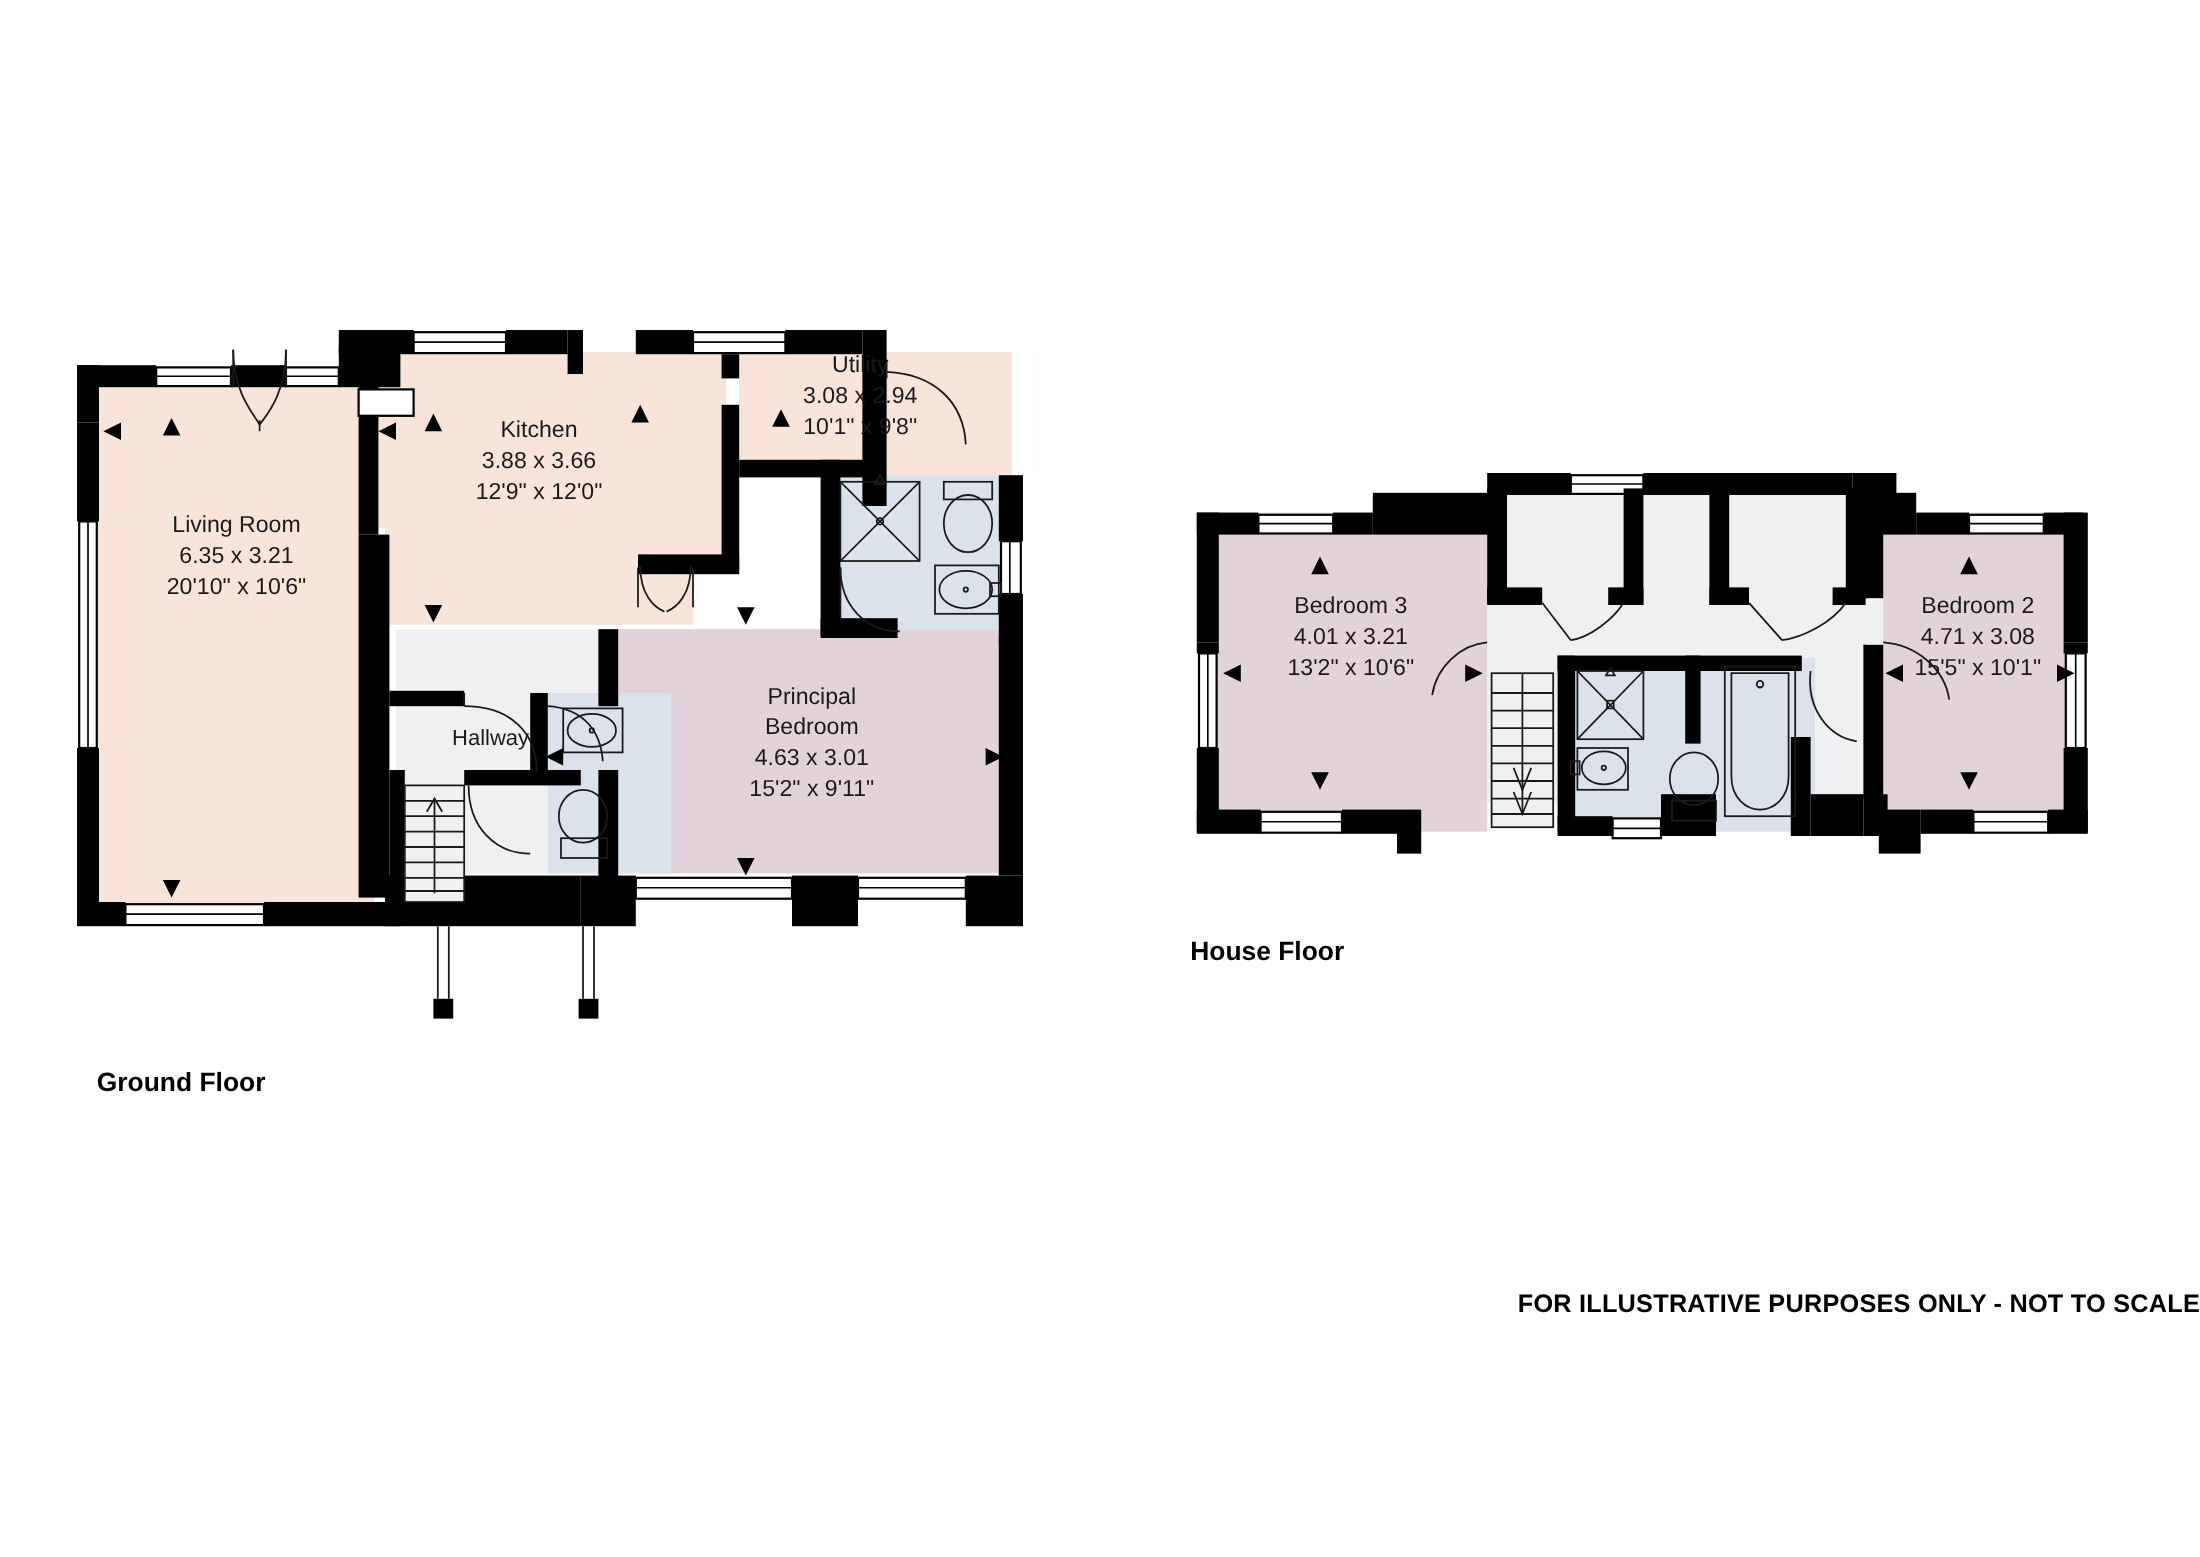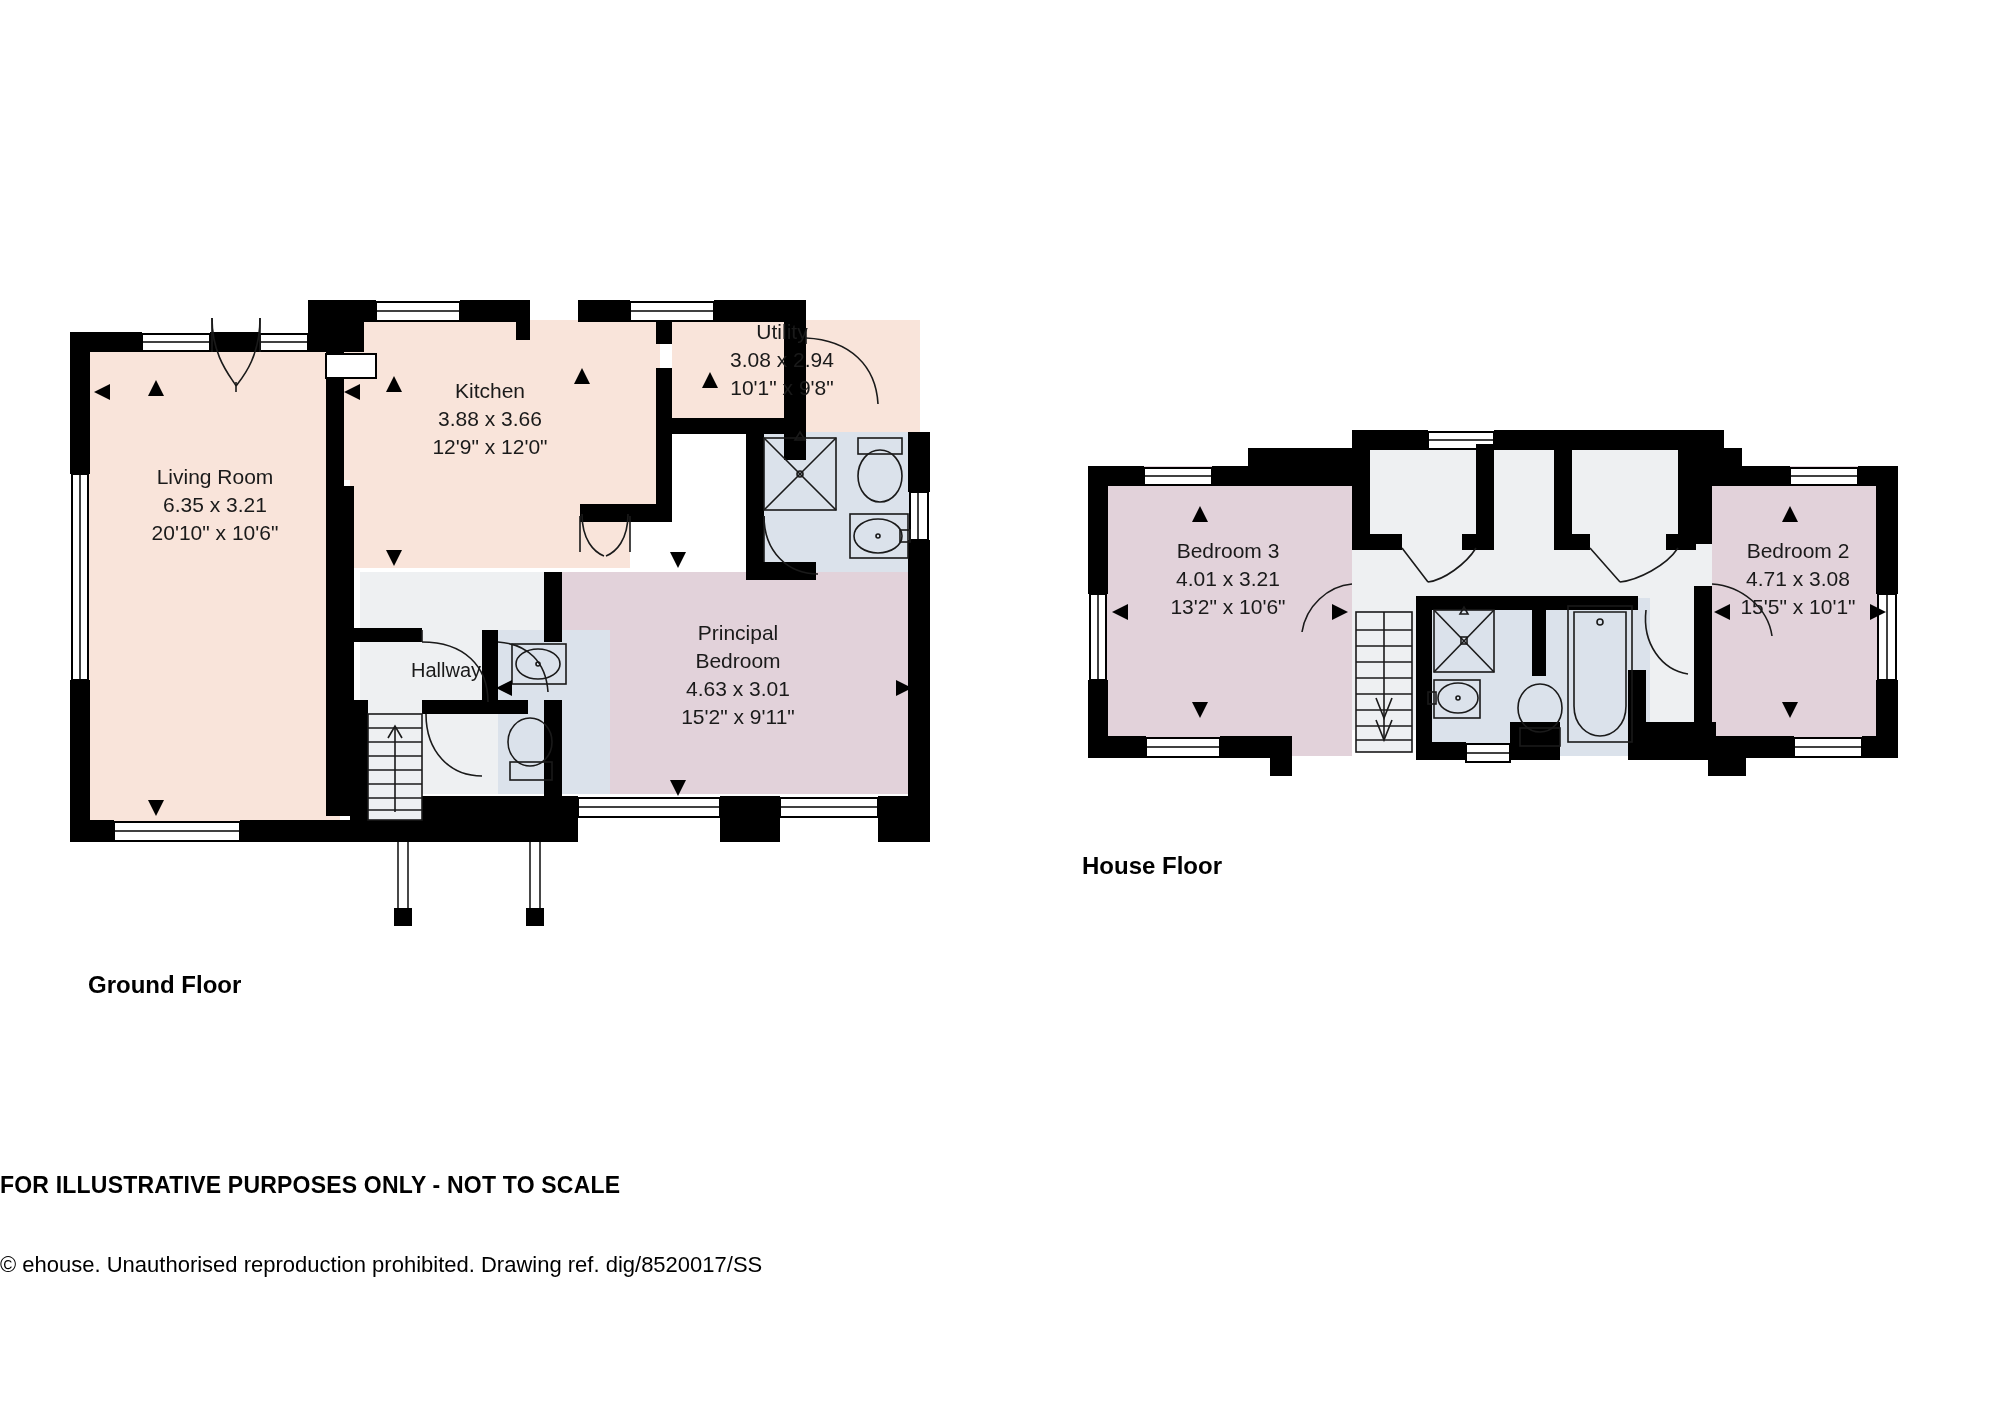--- a/index.html
+++ b/index.html
@@ -38,21 +38,21 @@
     font-size: 24px;
     font-weight: bold;
     color: #000;
     white-space: nowrap;
   }
 
   .footer-line {
     position: absolute;
     left: 0;
     width: 2000px;
-    text-align: left;
+    text-align: right;
     color: #000;
   }
   #footer-1 { top: 1172px; font-size: 23px; font-weight: bold; letter-spacing: 0.2px;}
   #footer-2 { top: 1212px; font-size: 22px; }
   #footer-3 { top: 1252px; font-size: 22px; }
 
   svg { display: block; }
   .roomtext {
     font-family: "Liberation Sans", sans-serif;
     font-size: 21px;
@@ -428,15 +428,14 @@
 
       <text class="roomtext" x="718" y="122">Bedroom 2</text>
       <text class="roomtext" x="718" y="150">4.71 x 3.08</text>
       <text class="roomtext" x="718" y="178">15'5" x 10'1"</text>
     </g>
   </svg>
 
   <div class="floor-label" style="left:1082px; top:852px;">House Floor</div>
 
   <div class="footer-line" id="footer-1">FOR ILLUSTRATIVE PURPOSES ONLY - NOT TO SCALE</div>
-  <div class="footer-line" id="footer-3">© ehouse. Unauthorised reproduction prohibited. Drawing ref. dig/8520017/SS</div>
 
 </div>
 
 </body></html>

